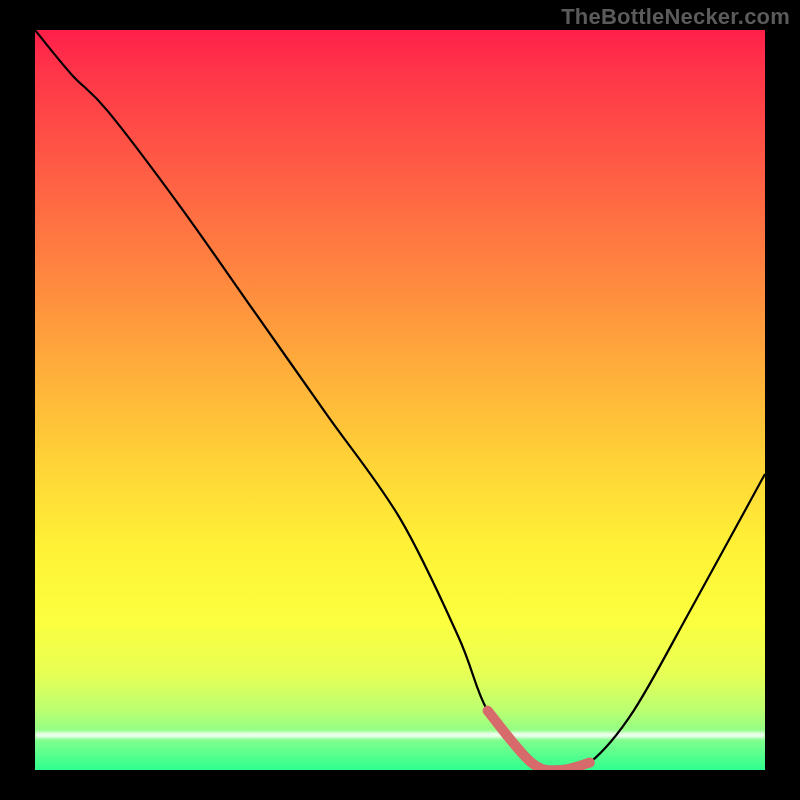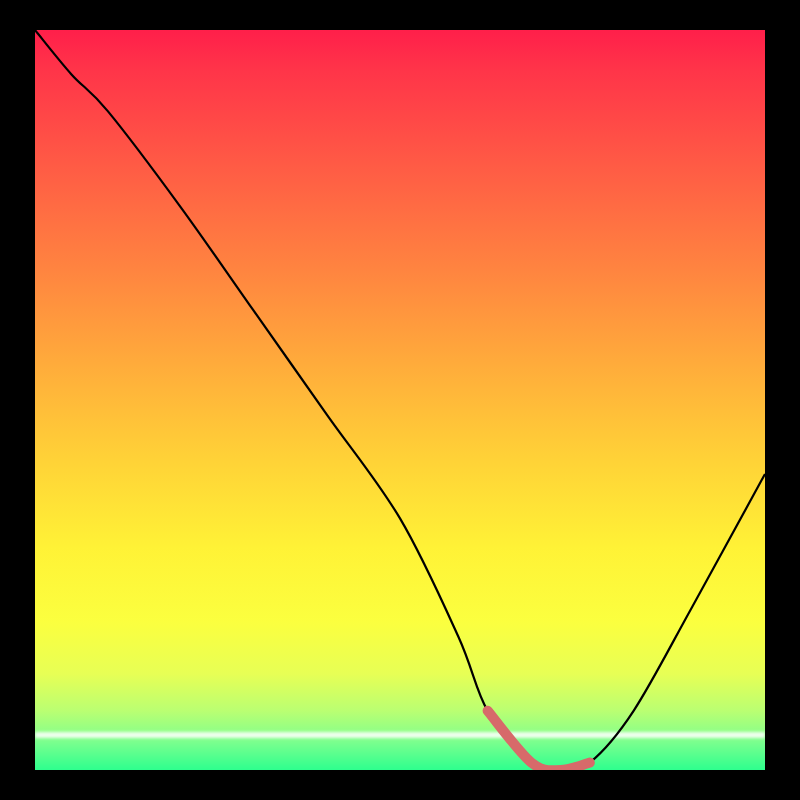--- a/index.html
+++ b/index.html
@@ -72,20 +72,21 @@
     fill: none;
     stroke: #d76a6a;
     stroke-width: 10;
     stroke-linecap: round;
   }
 </style>
 </head>
 <body>
 
 <div class="frame">
+  <div class="watermark">TheBottleNecker.com</div>
   <div class="plot-area">
     <div class="gradient"></div>
     <div class="white-band"></div>
     <svg class="curve-layer" viewBox="0 0 730 740" preserveAspectRatio="none">
       <path id="main-curve" class="main-curve" d="M 0.0 0.0 C 6.1 7.4, 24.3 30.8, 36.5 44.4 C 48.7 58.0, 54.8 59.2, 73.0 81.4 C 91.3 103.6, 121.7 144.3, 146.0 177.6 C 170.3 210.9, 194.7 246.7, 219.0 281.2 C 243.3 315.7, 267.7 350.3, 292.0 384.8 C 316.3 419.3, 343.1 451.4, 365.0 488.4 C 386.9 525.4, 408.8 574.7, 423.4 606.8 C 438.0 638.9, 440.4 659.8, 452.6 680.8 C 464.8 701.8, 484.2 722.7, 496.4 732.6 C 508.6 742.5, 515.9 740.0, 525.6 740.0 C 535.3 740.0, 542.6 742.5, 554.8 732.6 C 567.0 722.7, 581.6 706.7, 598.6 680.8 C 615.6 654.9, 635.1 616.7, 657.0 577.2 C 678.9 537.7, 717.8 466.2, 730.0 444.0"></path>
       <path id="accent-curve" class="accent" d="M 452.6 680.8 C 459.9 689.4, 484.2 722.7, 496.4 732.6 C 508.6 742.5, 515.9 740.0, 525.6 740.0 C 535.3 740.0, 549.9 733.8, 554.8 732.6"></path>
     </svg>
   </div>
 </div>
 

